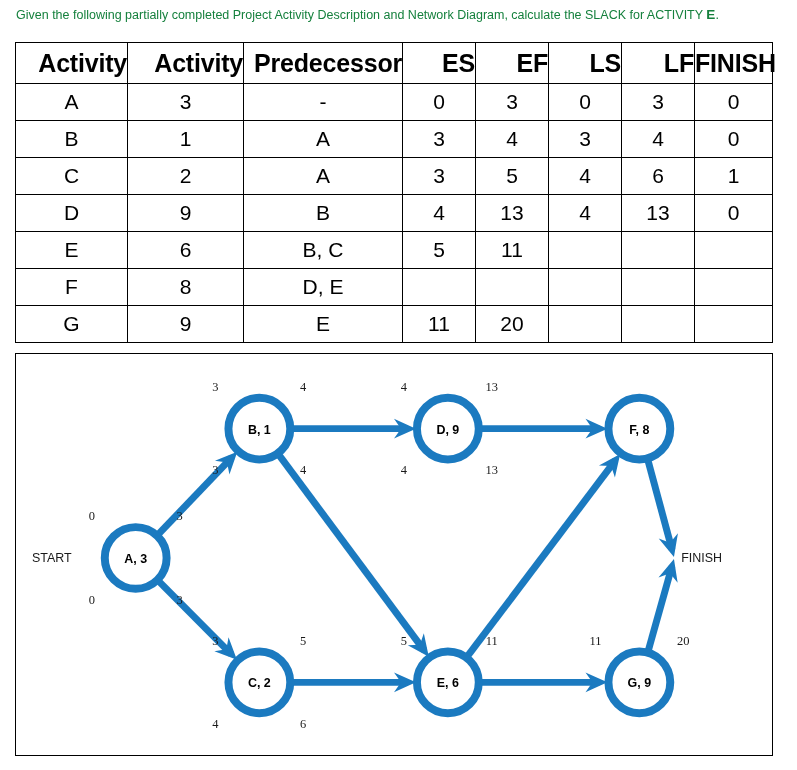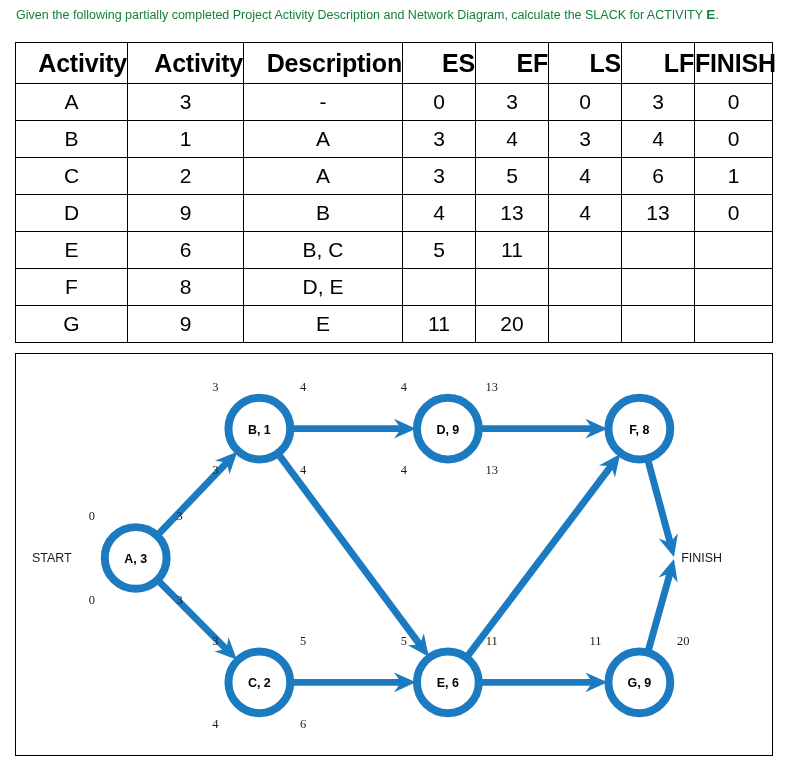--- a/index.html
+++ b/index.html
@@ -145,21 +145,21 @@
       <col class="c-es">
         <col class="c-ef">
         <col class="c-ls">
         <col class="c-lf">
         <col class="c-slack">
     </colgroup>
     <thead>
       <tr>
         <th>Activity</th>
         <th>Activity</th>
-        <th>Description</th>
+        <th>Predecessor</th>
         <th>ES</th>
         <th>EF</th>
         <th>LS</th>
         <th>LF</th>
         <th>FINISH</th>
       </tr>
     </thead>
     <tbody>
       <tr>
         <td>A</td>

